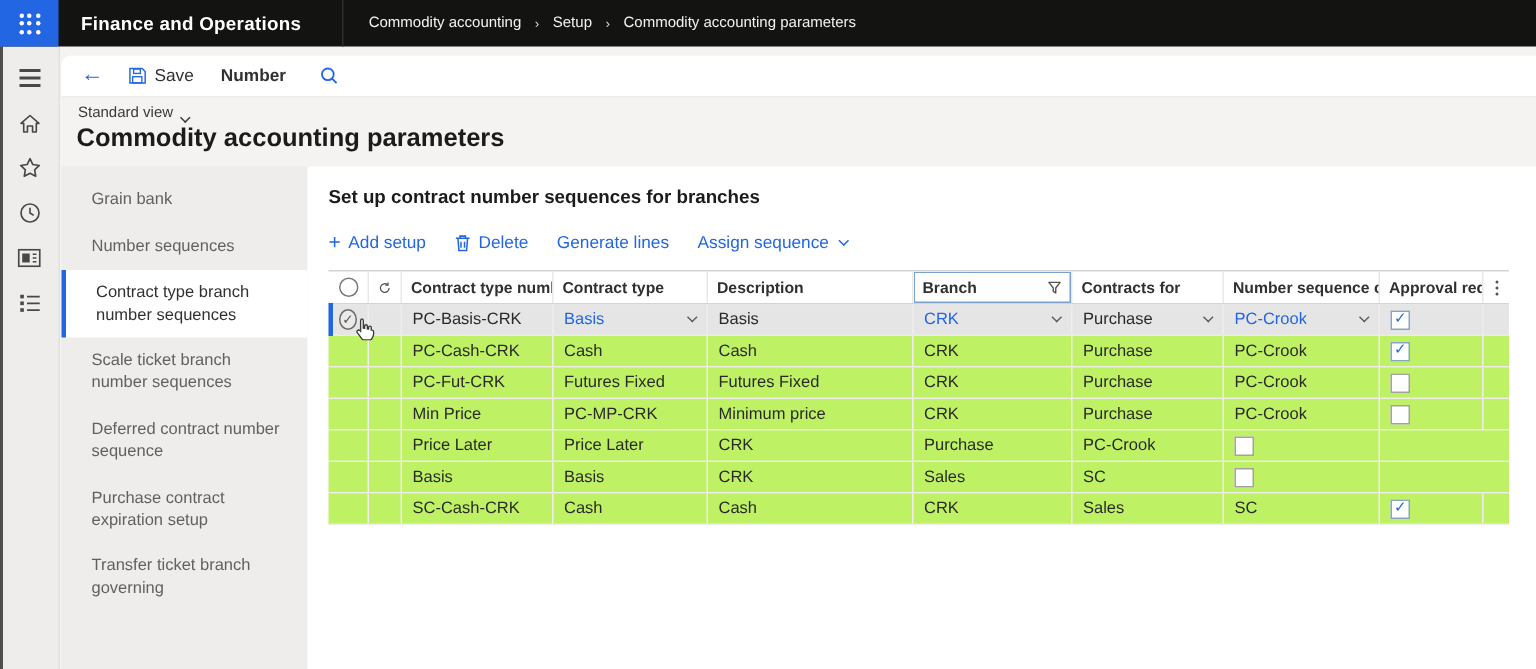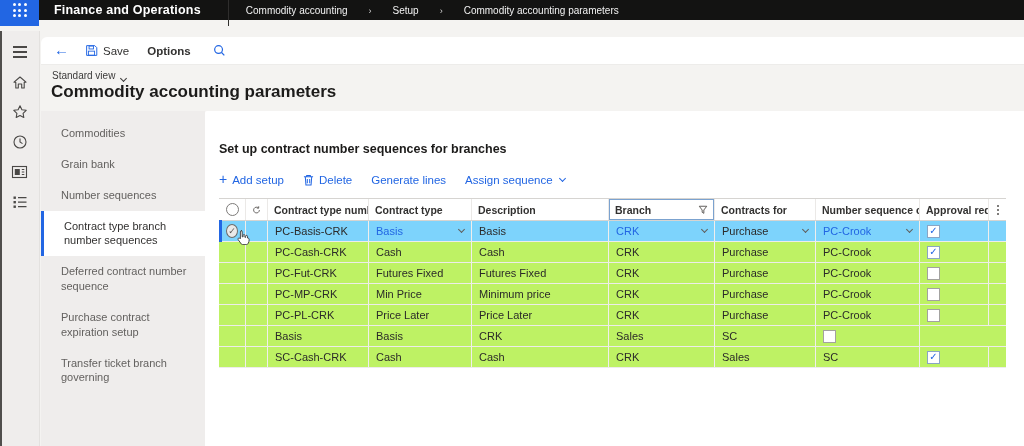--- a/index.html
+++ b/index.html
@@ -1,26 +1,26 @@
 <!DOCTYPE html>
 <html><head>
 <meta charset="utf-8">
 <style>
   *{margin:0;padding:0;box-sizing:border-box}
   html,body{width:1024px;height:446px}
   body{font-family:"Liberation Sans",sans-serif;background:#f4f3f1;position:relative;overflow:hidden}
 
   
-  .topbar{position:absolute;top:0;left:0;right:0;height:20px;background:#131312;display:flex;align-items:center;color:#fff;z-index:10}
+  .topbar{position:absolute;top:0;left:0;right:0;height:31px;background:#131312;display:flex;align-items:center;color:#fff;z-index:10}
   .waffle{width:39px;height:31px;background:#2266E3;display:flex;align-items:center;justify-content:center;cursor:pointer}
   .waffle-grid{display:grid;grid-template-columns:repeat(3,3px);grid-gap:2.5px}
   .waffle-grid i{width:3px;height:3px;background:#fff;border-radius:50%}
   .appname{font-size:12.5px;font-weight:bold;margin-left:15px;letter-spacing:.2px;white-space:nowrap}
   .tb-divider{width:1px;height:31px;background:#2f2e2d;margin-left:27px}
-  .breadcrumb{display:flex;align-items:flex-end;gap:21px;margin-left:17px;font-size:10px;color:#f2f2f2}
+  .breadcrumb{display:flex;align-items:flex-end;gap:9px;margin-left:17px;font-size:10px;color:#f2f2f2}
   .crumb{cursor:pointer;white-space:nowrap}
   .crumb-sep{font-size:9px;color:#d8d8d8;transform:translateY(-0.5px)}
 
   
   .left-edge{position:absolute;left:0;top:31px;bottom:0;width:2px;background:#504e4c;z-index:6}
 
   
   .rail{position:absolute;left:0;top:31px;bottom:0;width:40px;background:#efedec;border-right:1px solid #e3e1df;display:flex;flex-direction:column;align-items:center;padding-top:12px;gap:12px;z-index:5}
   .ric{width:18px;height:18px;display:flex;align-items:center;justify-content:center;color:#4a4846;cursor:pointer}
   .hmb{display:flex;flex-direction:column;gap:3px}
@@ -37,21 +37,21 @@
   .view-row{position:absolute;left:52px;top:70px;font-size:10px;color:#3b3a39;display:flex;align-items:flex-end;gap:6px;cursor:pointer;z-index:3}
   .chev-dn{width:5px;height:5px;border-right:1.2px solid #3b3a39;border-bottom:1.2px solid #3b3a39;transform:rotate(45deg);margin-top:-3px}
   .page-title{position:absolute;left:51px;top:82px;font-size:17px;font-weight:bold;color:#1c1b1a;z-index:3}
 
   
   .content{position:absolute;left:41px;top:111px;right:0;bottom:0;display:flex}
   .toc{width:164px;background:#efedec;padding-top:7px;flex-shrink:0}
   .toc-item{padding:8px 12px 8px 20px;font-size:11px;color:#63615f;line-height:1.35;cursor:pointer}
   .toc-item.selected{background:#fff;border-left:3px solid #2266E3;color:#323130}
 
-  .card{flex:1;background:#fff;border-radius:2px 0 0 0;padding:31px 0 0 14px;overflow:hidden}
+  .card{flex:1;background:#fff;border-radius:2px 0 0 0;padding:13px 0 0 14px;overflow:hidden}
   .sec-title{font-size:12.5px;font-weight:bold;color:#1c1b1a}
   .toolbar{display:flex;align-items:center;gap:19px;margin-top:17px;font-size:11.5px;color:#2266E3}
   .tb-item{display:flex;align-items:center;gap:5px;cursor:pointer;white-space:nowrap}
   .plus{font-size:14px;line-height:1;margin-top:-1px}
   .chev-dn-b{width:5px;height:5px;border-right:1.3px solid #2266E3;border-bottom:1.3px solid #2266E3;transform:rotate(45deg);margin-top:-3px;margin-left:2px}
 
   
   .grid{margin-top:12px;width:787px;position:relative}
   .ghead,.grow{display:grid;grid-template-columns:27px 22px 101px 103px 137px 106px 101px 104px 69px 17px}
   .ghead{height:23px;border-top:1px solid #d6d4d1;border-bottom:1px solid #d6d4d1;background:#fff}
@@ -59,21 +59,21 @@
   .hc.center{justify-content:center}
   .hc.branch{box-shadow:inset 0 0 0 1px #7ba2cf}
   .hc.more{border-right:none;justify-content:center;cursor:pointer}
   .circle{width:13px;height:13px;border:1.5px solid #7d7b79;border-radius:50%;background:#fff}
   .dots3{display:flex;flex-direction:column;gap:2px}
   .dots3 i{width:2px;height:2px;background:#55524f;border-radius:50%}
 
   .grow{height:21px;border-bottom:1px solid #edecea;position:relative;background:#bef264;cursor:pointer}
   .c{display:flex;align-items:center;font-size:11px;color:#2b2a29;padding:0 7px;border-right:1px solid #f0eeec;white-space:nowrap;overflow:hidden}
   .c:last-child{border-right:none}
-  .grow.selected{background:#7dd3fc}
+  .grow.selected{background:#e5e5e5}
   .selbar{display:none}
   .grow.selected .selbar{display:block;position:absolute;left:0;top:-1px;bottom:-1px;width:3px;background:#2266E3}
   .selmark{display:none}
   .grow.selected .selmark{display:flex;width:14px;height:14px;border:1px solid #6e6c6a;border-radius:50%;align-items:center;justify-content:center;font-size:9px;color:#5a5856;background:#ebeae9}
   .grow.selected .selmark::after{content:"✓"}
   .chev{display:none}
   .grow.selected .chev{display:block;margin-left:auto;width:5px;height:5px;border-right:1.3px solid #605e5c;border-bottom:1.3px solid #605e5c;transform:rotate(45deg);margin-top:-3px;flex-shrink:0}
   .v{overflow:hidden;text-overflow:ellipsis}
   .v.blue{color:#2266E3}
   .cb{width:13px;height:13px;border:1px solid #a3a2a0;background:#fff;display:flex;align-items:center;justify-content:center;cursor:pointer}
@@ -156,41 +156,41 @@
 <div class="action-pane">
   <span class="back">←</span>
   <span class="save">
     <svg width="13" height="13" viewBox="0 0 16 16">
         <path d="M2 2h10l2.5 2.5V14H2z" fill="none" stroke="#2266E3" stroke-width="1.2"></path>
         <rect x="5" y="2.5" width="5.5" height="3.6" fill="none" stroke="#2266E3" stroke-width="1.1"></rect>
         <rect x="4.2" y="8.8" width="7.6" height="5" fill="none" stroke="#2266E3" stroke-width="1.1"></rect>
       </svg>
     <span>Save</span>
   </span>
-  <span class="options">Options</span>
+  <span class="options">Number</span>
   <span class="searchbtn">
     <svg width="13" height="13" viewBox="0 0 14 14">
         <circle cx="6" cy="6" r="4.2" fill="none" stroke="#2266E3" stroke-width="1.3"></circle>
         <path d="M9.2 9.2l3 3" stroke="#2266E3" stroke-width="1.3"></path>
       </svg>
   </span>
 </div>
 
 <div class="view-row">
   <span>Standard view</span>
   <span class="chev-dn"></span>
 </div>
 <div class="page-title">Commodity accounting parameters</div>
 
 <div class="content">
   <div class="toc">
-      <div class="toc-item">Commodities</div>
       <div class="toc-item">Grain bank</div>
       <div class="toc-item">Number sequences</div>
       <div class="toc-item selected">Contract type branch number sequences</div>
+      <div class="toc-item">Scale ticket branch number sequences</div>
       <div class="toc-item">Deferred contract number sequence</div>
       <div class="toc-item">Purchase contract expiration setup</div>
       <div class="toc-item">Transfer ticket branch governing</div>
     </div>
 
   <div class="card">
     <div class="sec-title">Set up contract number sequences for branches</div>
 
     <div class="toolbar">
       <span class="tb-item">
@@ -349,26 +349,26 @@
             </div>
     <div class="c"></div>
   </div>
           <div class="grow">
     <div class="c" style="justify-content:center">
       
       
     </div>
     <div class="c"></div>
     <div class="c">
+              <span class="v f-type">Min Price</span>
+            </div>
+    <div class="c">
               <span class="v f-num">PC-MP-CRK</span>
             </div>
     <div class="c">
-              <span class="v f-type">Min Price</span>
-            </div>
-    <div class="c">
               <span class="v f-desc">Minimum price</span>
             </div>
     <div class="c">
               <span class="v f-branch">CRK</span>
             </div>
     <div class="c">
               <span class="v f-cfor">Purchase</span>
             </div>
     <div class="c">
               <span class="v f-seq">PC-Crook</span>
@@ -377,23 +377,20 @@
               <span class="cb"></span>
             </div>
     <div class="c"></div>
   </div>
           <div class="grow">
     <div class="c" style="justify-content:center">
       
       
     </div>
     <div class="c"></div>
-    <div class="c">
-              <span class="v f-num">PC-PL-CRK</span>
-            </div>
     <div class="c">
               <span class="v f-type">Price Later</span>
             </div>
     <div class="c">
               <span class="v f-desc">Price Later</span>
             </div>
     <div class="c">
               <span class="v f-branch">CRK</span>
             </div>
     <div class="c">

